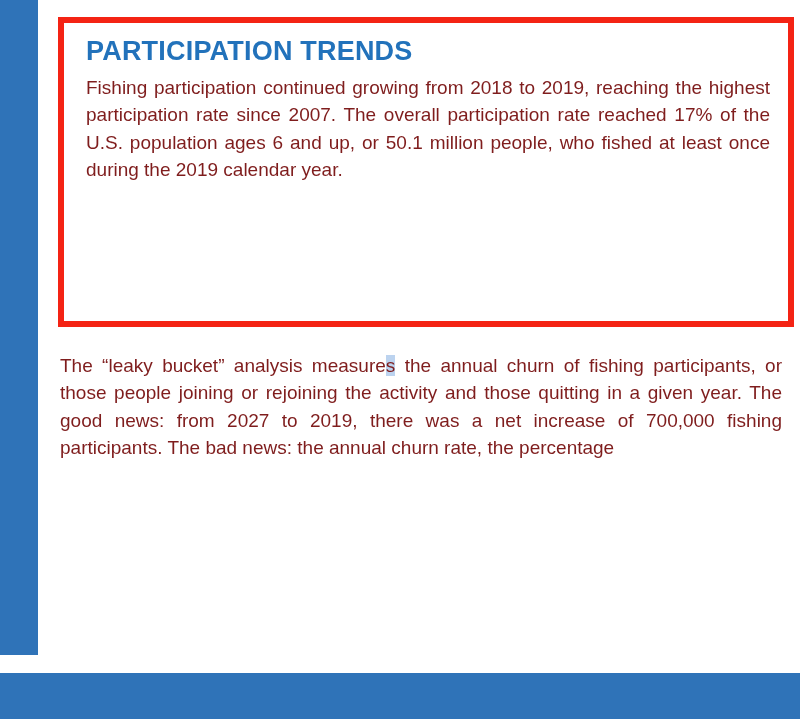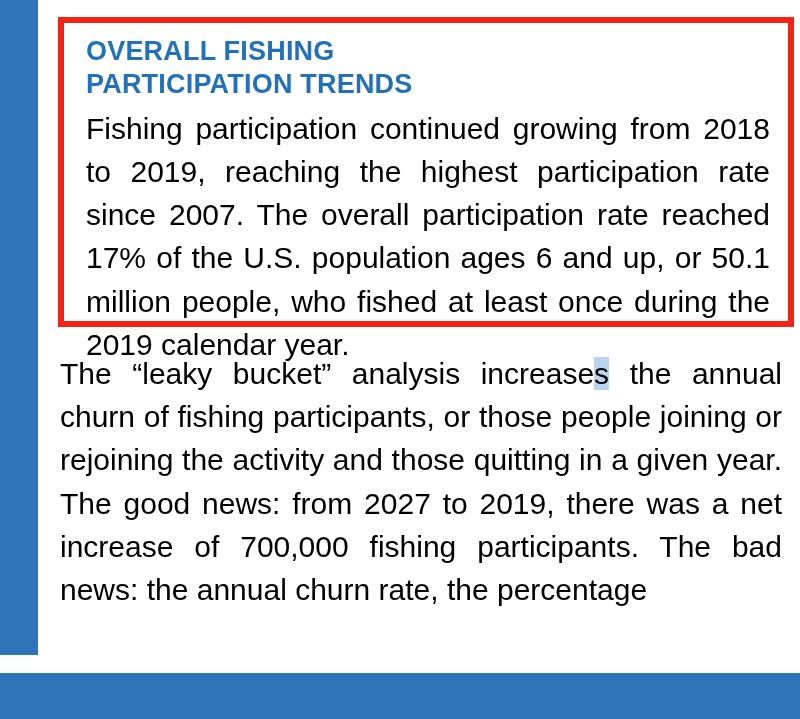--- a/index.html
+++ b/index.html
@@ -80,22 +80,22 @@
     font-weight: bold;
     line-height: 1.22;
     letter-spacing: 0.2px;
     margin: 0 0 4px 0;
   }
   .callout-title .line2 {
     display: block;
   }
 
   .body-text {
-    color: #000000;
-    font-size: 30px;
+    color: #7f1d1d;
+    font-size: 19px;
     line-height: 1.44;
     text-align: justify;
     text-justify: inter-word;
     margin: 0;
   }
 
   .callout .body-text {
     padding-top: 2px;
   }
 
@@ -115,28 +115,27 @@
 <body>
 
 <div class="page">
 
   <div class="left-band"></div>
 
   <div class="content">
 
     <div class="callout">
       <h1 class="callout-title">
-        <span>OVERALL FISHING</span>
         <span class="line2">PARTICIPATION TRENDS</span>
       </h1>
       <p class="body-text">Fishing participation continued growing from 2018 to 2019, reaching the highest participation rate since 2007. The overall participation rate reached 17% of the U.S. population ages 6 and up, or 50.1 million people, who fished at least once during the 2019 calendar year.</p>
     </div>
 
     <div class="para-2">
-      <p class="body-text"><span>The “leaky bucket” analysis increase</span><span class="selchar">s</span><span> the annual churn of fishing participants, or those people joining or rejoining the activity and those quitting in a given year. The good news: from 2027 to 2019, there was a net increase of 700,000 fishing participants. The bad news: the annual churn rate, the percentage</span></p>
+      <p class="body-text"><span>The “leaky bucket” analysis measure</span><span class="selchar">s</span><span> the annual churn of fishing participants, or those people joining or rejoining the activity and those quitting in a given year. The good news: from 2027 to 2019, there was a net increase of 700,000 fishing participants. The bad news: the annual churn rate, the percentage</span></p>
     </div>
 
   </div>
 
   <div class="bottom-gap"></div>
   <div class="bottom-band"></div>
 
 </div>
 
 </body></html>

